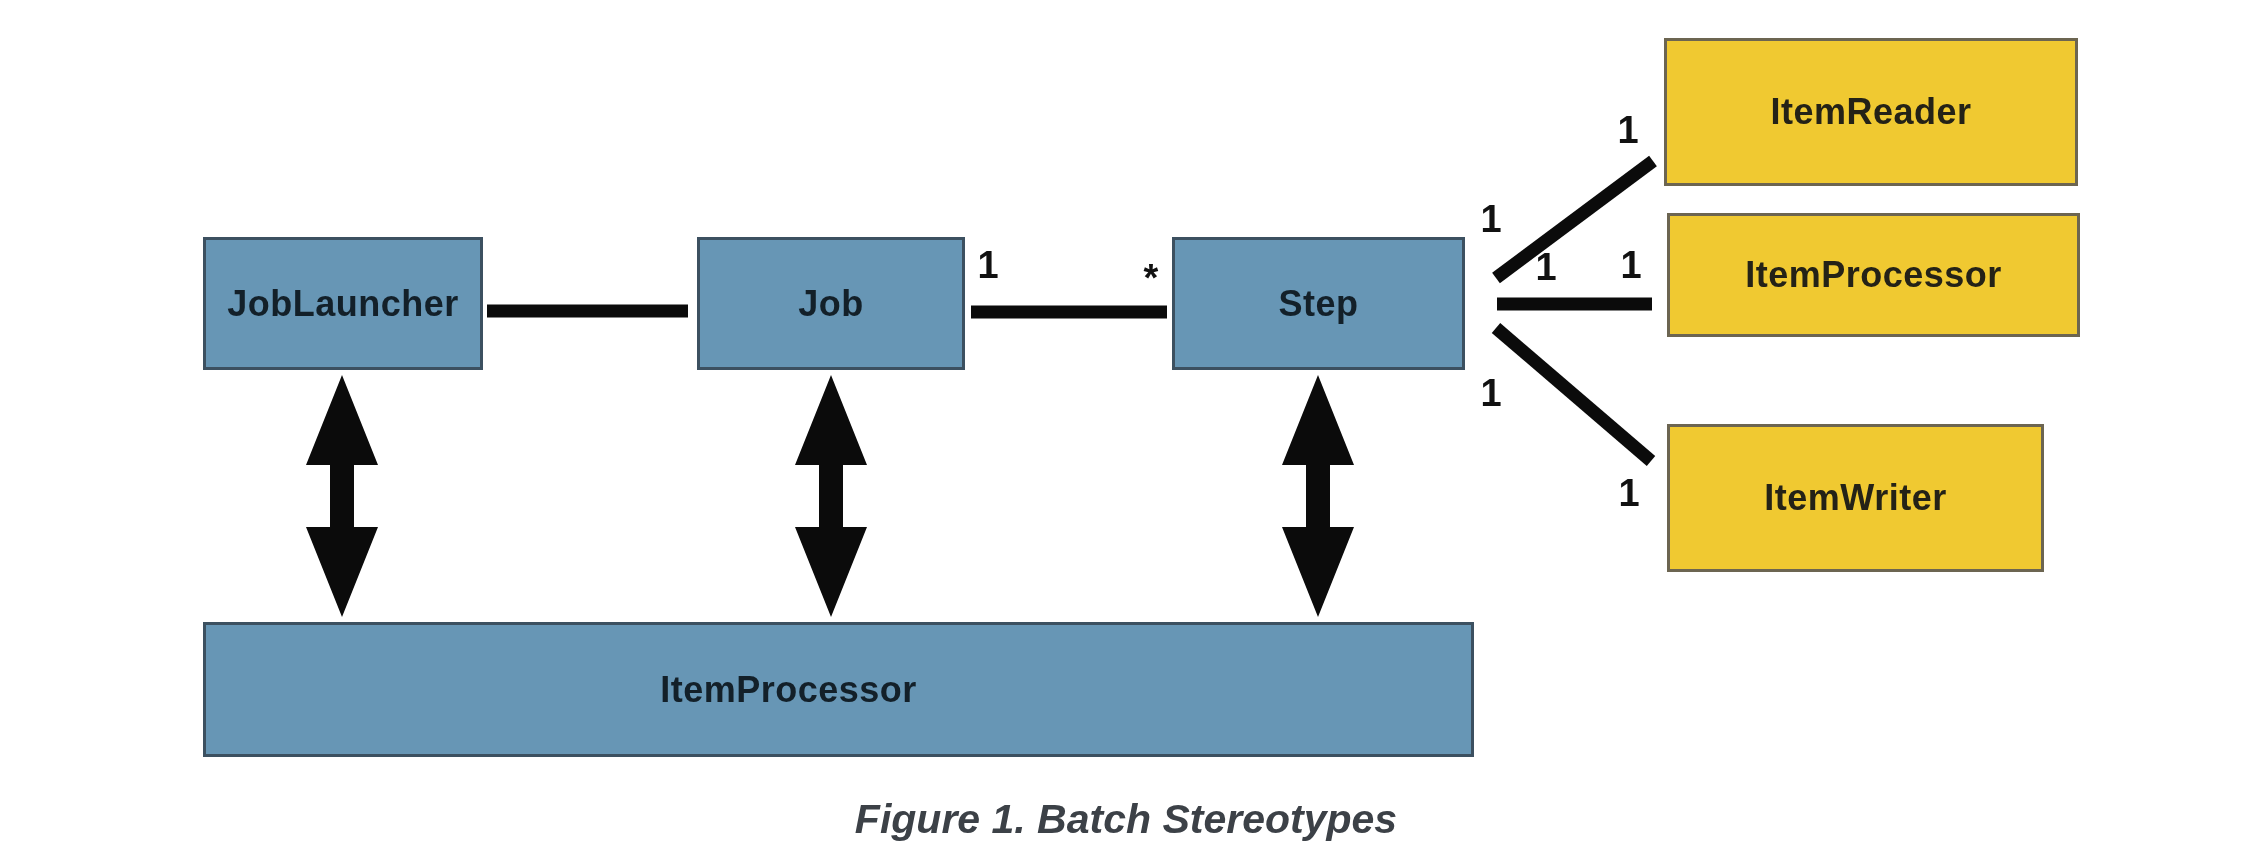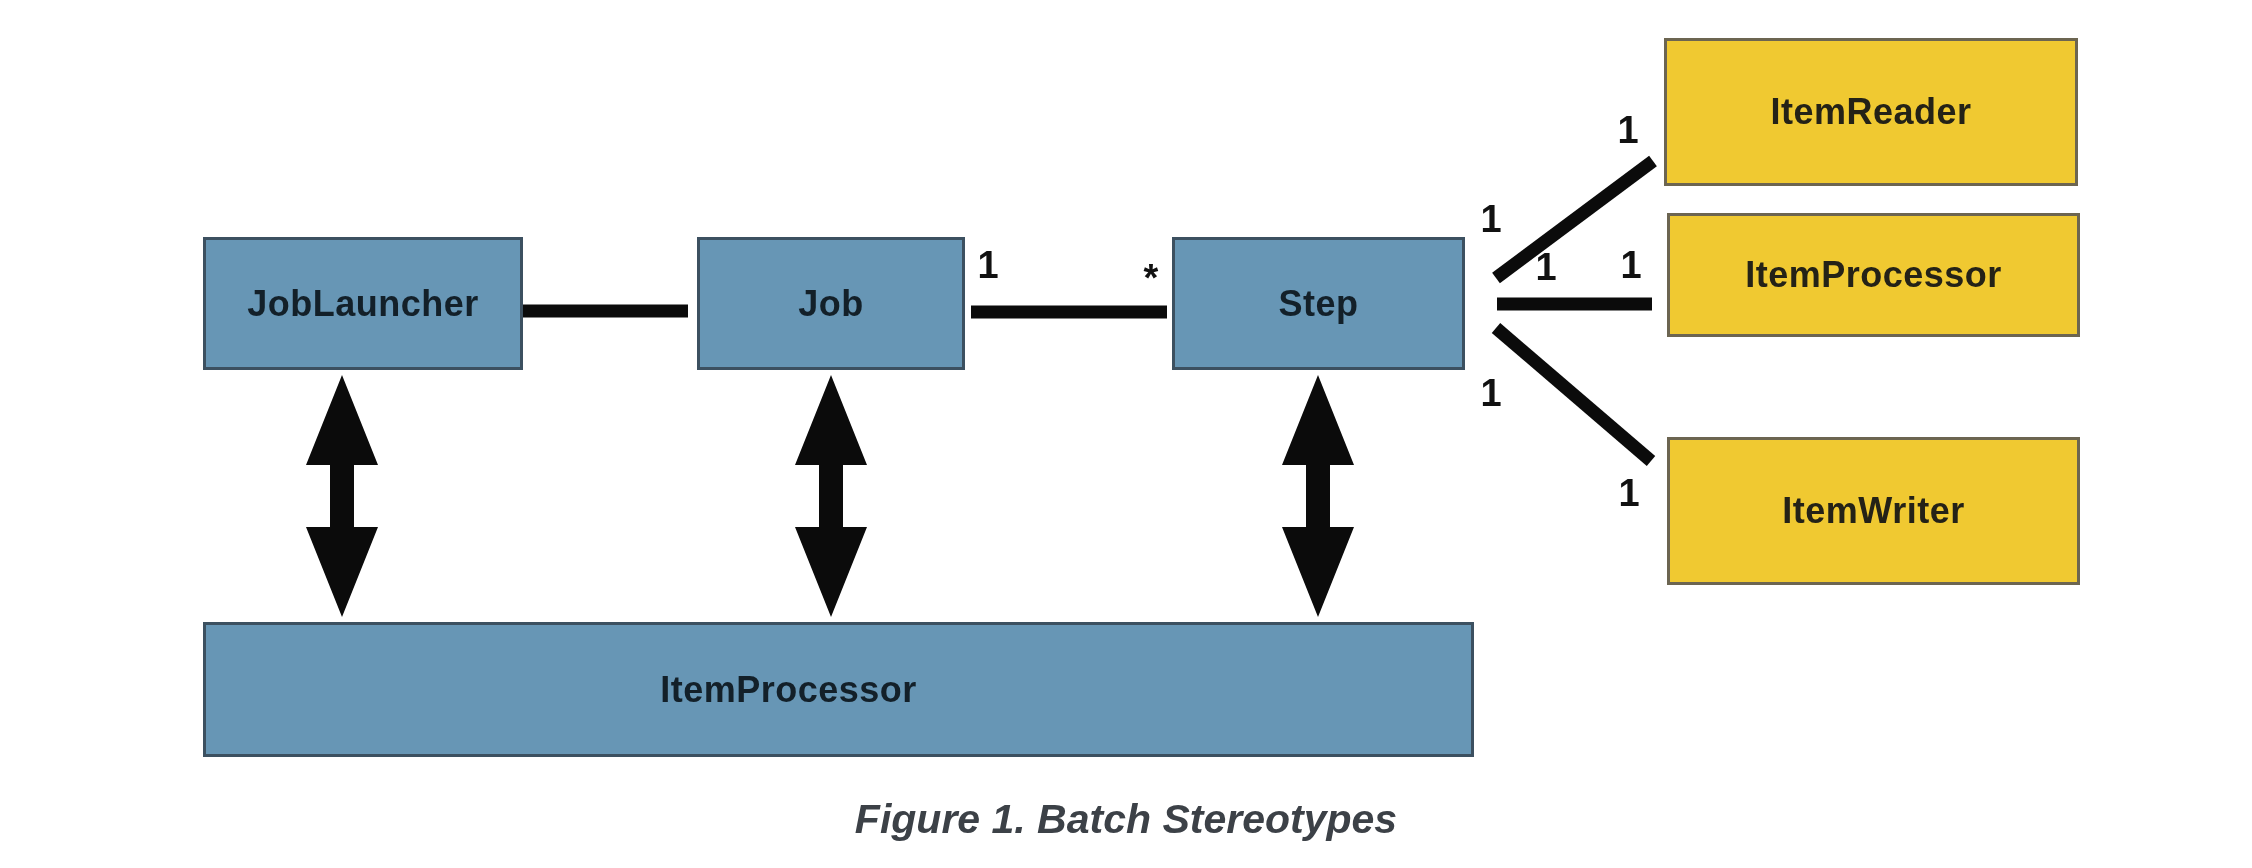--- a/index.html
+++ b/index.html
@@ -84,21 +84,21 @@
 
     <line class="wire" x1="1497" y1="304" x2="1652" y2="304"></line>
 
     <line class="wire" x1="1496" y1="328" x2="1651" y2="461"></line>
 
     <polygon class="dblarrow" points="342,375 378,465 354,465 354,527 378,527 342,617 306,527 330,527 330,465 306,465"></polygon>
     <polygon class="dblarrow" points="831,375 867,465 843,465 843,527 867,527 831,617 795,527 819,527 819,465 795,465"></polygon>
     <polygon class="dblarrow" points="1318,375 1354,465 1330,465 1330,527 1354,527 1318,617 1282,527 1306,527 1306,465 1282,465"></polygon>
   </svg>
 
-  <div class="node blue" style="left:203px; top:237px; width:320px; height:133px;">
+  <div class="node blue" style="left:203px; top:237px; width:280px; height:133px;">
     <span>JobLauncher</span>
   </div>
 
   <div class="node blue" style="left:1172px; top:237px; width:293px; height:133px;">
     <span>Step</span>
   </div>
 
   <div class="node blue" style="left:697px; top:237px; width:268px; height:133px;">
     <span>Job</span>
   </div>
@@ -108,21 +108,21 @@
   </div>
 
   <div class="node yellow" style="left:1664px; top:38px; width:414px; height:148px;">
     <span>ItemReader</span>
   </div>
 
   <div class="node yellow" style="left:1667px; top:213px; width:413px; height:124px;">
     <span>ItemProcessor</span>
   </div>
 
-  <div class="node yellow" style="left:1667px; top:424px; width:413px; height:148px;margin-top:13px;">
+  <div class="node yellow" style="left:1667px; top:424px; width:377px; height:148px;">
     <span>ItemWriter</span>
   </div>
 
   <span class="mult" style="left:988px; top:265px;">1</span>
   <span class="mult" style="left:1151px; top:278px;">*</span>
 
   <span class="mult" style="left:1491px; top:219px;">1</span>
   <span class="mult" style="left:1628px; top:130px;">1</span>
 
   <span class="mult" style="left:1546px; top:267px;">1</span>

